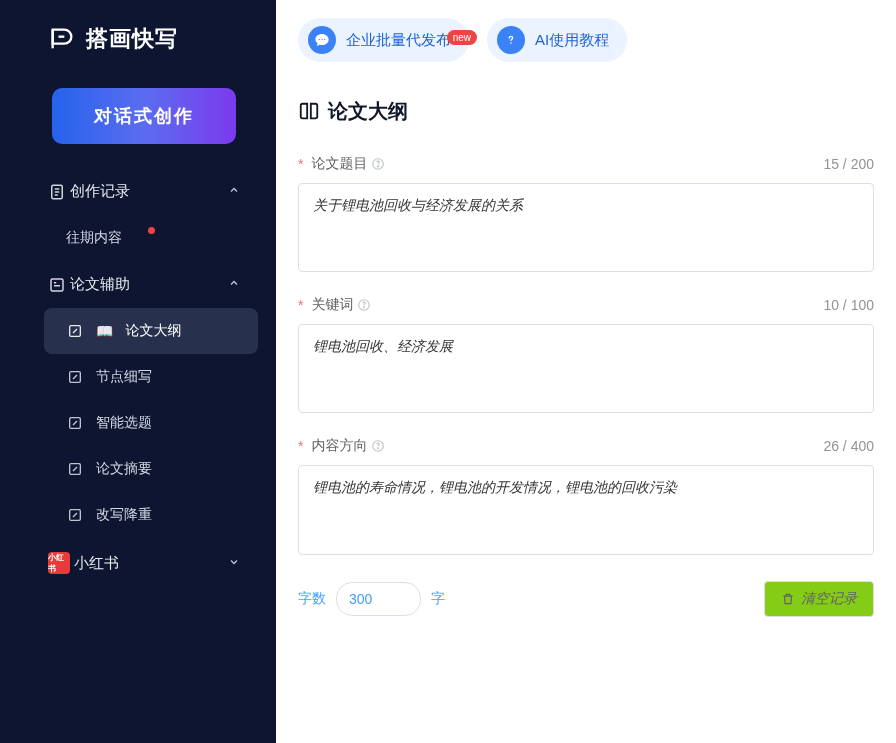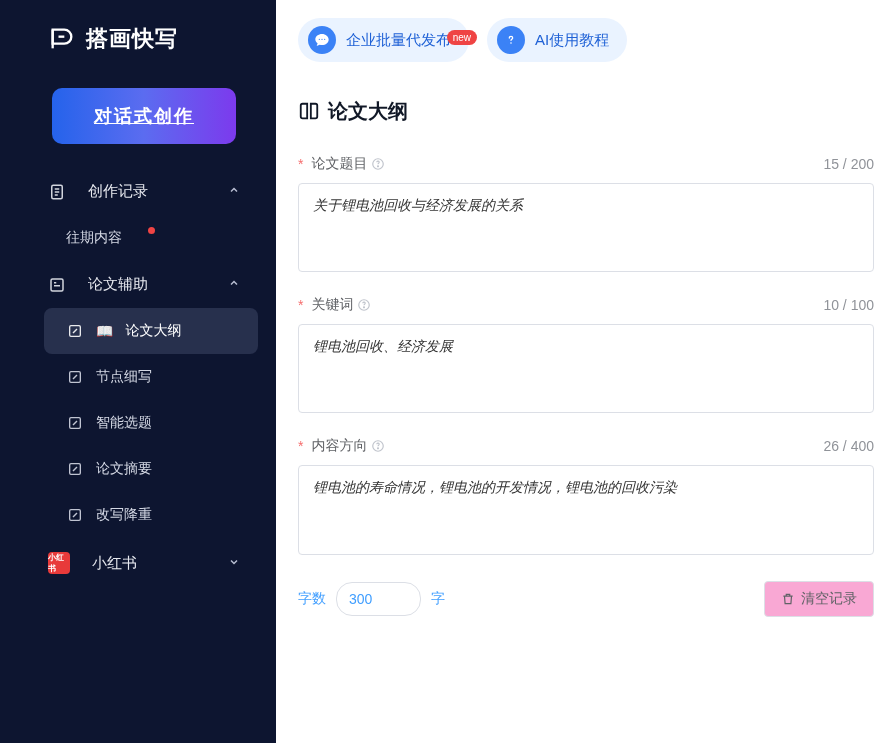--- a/index.html
+++ b/index.html
@@ -3,23 +3,23 @@
 <meta charset="utf-8">
 <style>
 * { margin: 0; padding: 0; box-sizing: border-box; }
 body { font-family: -apple-system, BlinkMacSystemFont, "Segoe UI", "PingFang SC", "Microsoft YaHei", sans-serif; background: #fff; width: 896px; height: 743px; overflow: hidden; display: flex; }
 
 
 .sidebar { width: 276px; background: #0d1530; color: #fff; display: flex; flex-direction: column; overflow-y: auto; padding-left: 12px; }
 .logo-area { padding: 24px 36px 20px; display: flex; align-items: center; gap: 10px; }
 .logo-icon { width: 28px; height: 28px; }
 .logo-text { color: #fff; font-size: 22px; font-weight: 600; letter-spacing: 1px; }
-.btn-create { margin: 14px 40px 24px; height: 56px; border: none; border-radius: 10px; background: linear-gradient(90deg, #2563eb 0%, #5b6cf0 50%, #7c3aed 100%); color: #fff; font-size: 18px; font-weight: 600; cursor: pointer; letter-spacing: 2px; text-decoration: underline; }
+.btn-create { margin: 14px 40px 24px; height: 56px; border: none; border-radius: 10px; background: linear-gradient(90deg, #2563eb 0%, #5b6cf0 50%, #7c3aed 100%); color: #fff; font-size: 18px; font-weight: 600; cursor: pointer; letter-spacing: 2px; }
 .nav-group { padding: 0 18px; }
-.nav-header { display: flex; align-items: center; gap: 22px; padding: 14px 18px; cursor: pointer; border-radius: 8px; color: #e8eaf0; font-size: 15px; }
+.nav-header { display: flex; align-items: center; gap: 4px; padding: 14px 18px; cursor: pointer; border-radius: 8px; color: #e8eaf0; font-size: 15px; }
 .nav-header .chev { margin-left: auto; color: #b6bcd0; font-size: 12px; }
 .nav-children { padding-left: 14px; }
 .nav-item { display: flex; align-items: center; gap: 12px; padding: 14px 22px; cursor: pointer; border-radius: 8px; color: #d4d8e4; font-size: 14px; position: relative; }
 .nav-item.active { background: #27304d; color: #fff; }
 .nav-icon { width: 18px; height: 18px; display: inline-flex; align-items: center; justify-content: center; opacity: 0.9; }
 .badge-dot { width: 7px; height: 7px; border-radius: 50%; background: #ef4444; position: absolute; top: 12px; left: 104px; }
 .xhs-icon { width: 22px; height: 22px; border-radius: 4px; background: #e83a3a; display: flex; align-items: center; justify-content: center; font-size: 8px; color: #fff; font-weight: 600; }
 
 
 .main { flex: 1; background: #fff; display: flex; flex-direction: column; overflow-y: auto; }
@@ -35,21 +35,21 @@
 .field-label { display: flex; align-items: center; gap: 4px; font-size: 14px; color: #606266; }
 .req-star { color: #f56c6c; margin-right: 4px; }
 .help-icon { width: 14px; height: 14px; color: #c0c4cc; }
 .counter { font-size: 14px; color: #909399; }
 .textarea { width: 100%; border: 1px solid #dcdfe6; border-radius: 4px; padding: 10px 14px; font-size: 14px; color: #333; font-family: inherit; resize: none; outline: none; line-height: 1.6; font-style: italic; }
 .textarea::placeholder { color: #c0c4cc; }
 .bottom-controls { padding: 22px; display: flex; align-items: center; }
 .wc-label { font-size: 14px; color: #409eff; margin-right: 10px; }
 .wc-input { width: 85px; border: 1px solid #dcdfe6; border-radius: 16px; padding: 8px 12px; font-size: 14px; color: #409eff; text-align: left; outline: none; }
 .wc-suffix { font-size: 14px; color: #409eff; margin-left: 10px; }
-.clear-btn { margin-left: auto; display: flex; align-items: center; gap: 6px; padding: 8px 16px; border: 1px solid #dcdfe6; background: #f9a8d4; border-radius: 4px; color: #606266; font-size: 14px; cursor: pointer; }
+.clear-btn { margin-left: auto; display: flex; align-items: center; gap: 6px; padding: 8px 16px; border: 1px solid #dcdfe6; background: #84cc16; border-radius: 4px; color: #606266; font-size: 14px; cursor: pointer; font-style: italic; }
 </style>
 </head>
 <body>
 
 <aside class="sidebar">
   <div class="logo-area">
     <svg class="logo-icon" viewBox="0 0 24 24" fill="none" stroke="#fff" stroke-width="2">
         <path d="M4 4h10a6 6 0 0 1 6 6v0a6 6 0 0 1-6 6H4z"></path>
         <path d="M4 4v16"></path>
         <path d="M9 10h5"></path>

